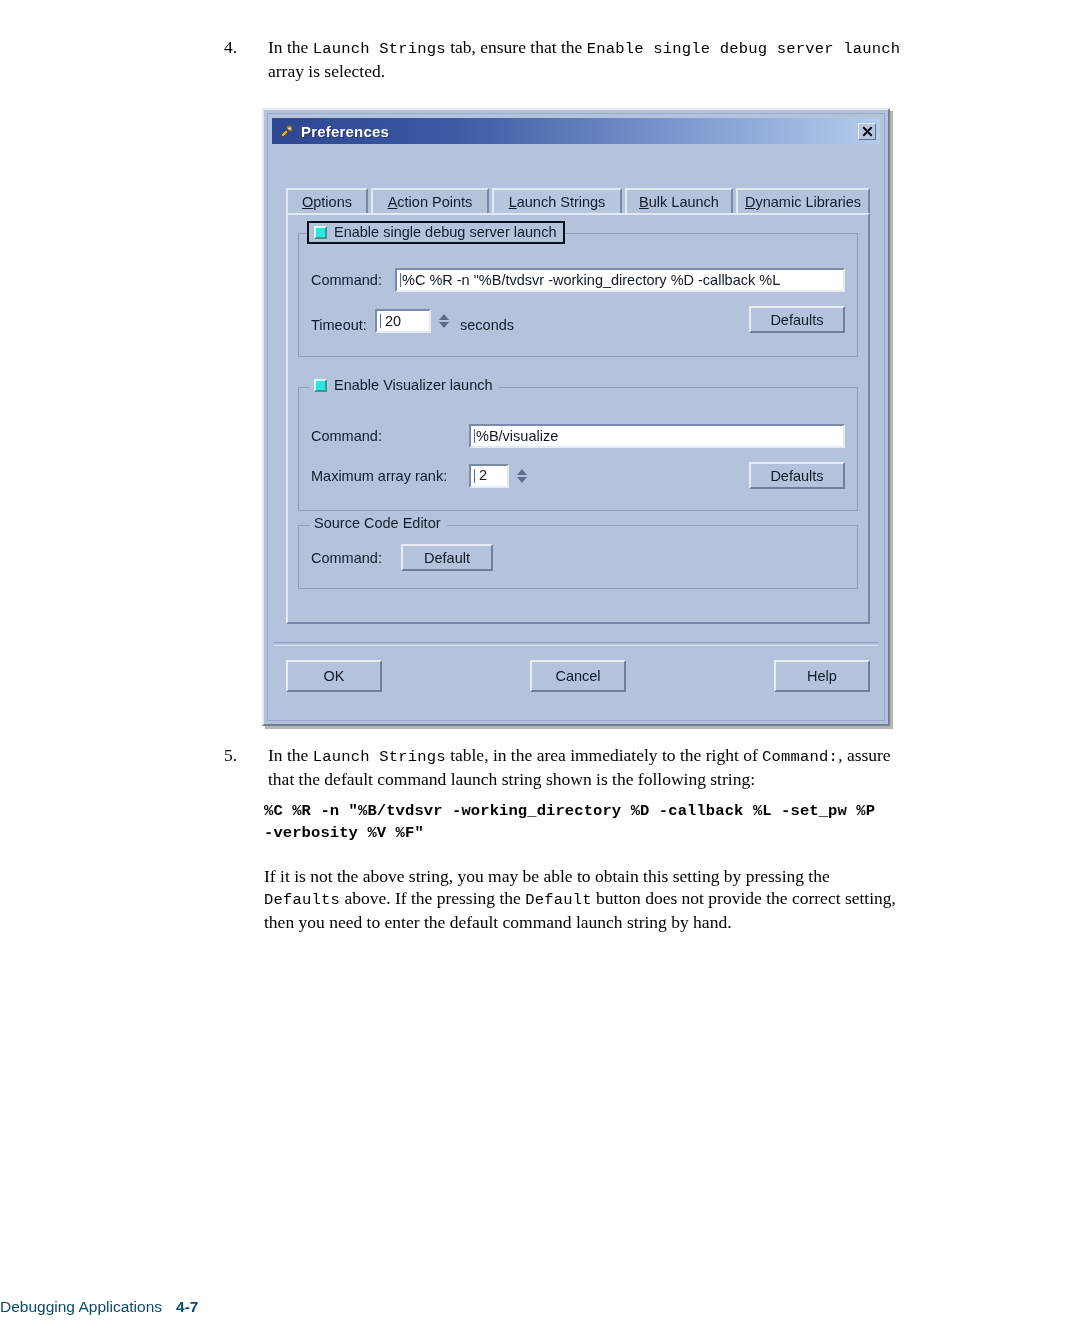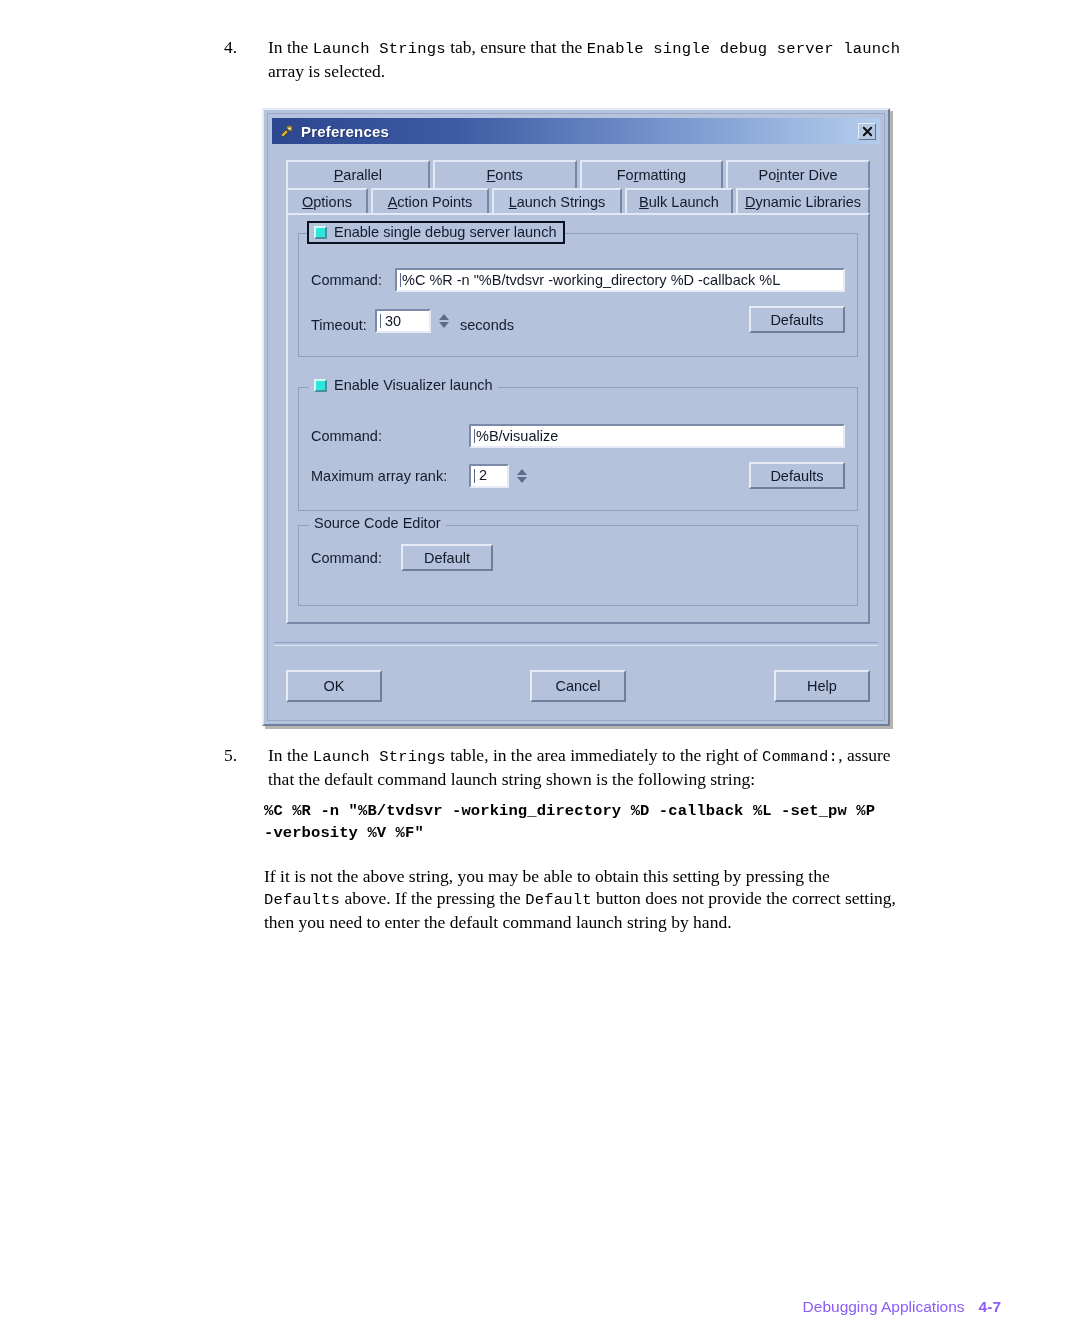--- a/index.html
+++ b/index.html
@@ -55,26 +55,26 @@
     left: 264px;
     width: 640px;
     font-size: 17.5px;
     line-height: 22px;
   }
 
   
   .footer {
     position: absolute;
     left: 0;
-    right: 79px;
+    right: 108px;
     bottom: 22px;
-    text-align: right;
+    text-align: left;
     font-family: "Liberation Sans", sans-serif;
     font-size: 15.5px;
-    color: #8b5cf6;
+    color: #0c4a6e;
   }
   .footer .pg {
     font-weight: bold;
     margin-left: 14px;
   }
 
   
   .dlg {
     position: absolute;
     left: 262px;
@@ -289,21 +289,21 @@
     height: 27px;
     cursor: default;
   }
 
   .btnbar {
     position: absolute;
     left: 18px; right: 14px;
     bottom: 18px;
     height: 52px;
     display: flex;
-    align-items: flex-end;
+    align-items: center;
   }
   .btnbar .btn { width: 96px; height: 32px; }
   .sep {
     position: absolute;
     left: 6px; right: 6px;
     bottom: 74px;
     height: 2px;
     border-top: 1px solid #8fa0bf;
     border-bottom: 1px solid #dfe6f2;
   }
@@ -332,34 +332,20 @@
           </svg>
         </span>
         <span class="title-text">Preferences</span>
         <span class="title-close">
           <svg viewBox="0 0 12 12" width="11" height="11" aria-hidden="true">
             <path d="M2 2 L10 10 M10 2 L2 10" stroke="#0d0d0d" stroke-width="2.2" stroke-linecap="round"></path>
           </svg>
         </span>
       </div>
 
-      <div class="tabrow row1">
-        <div class="tab" style="flex:1">
-            <span><u>P</u><span></span>arallel</span>
-          </div>
-        <div class="tab" style="flex:1">
-            <span><u>F</u>onts</span>
-          </div>
-        <div class="tab" style="flex:1">
-            <span>Fo<u>r</u>matting</span>
-          </div>
-        <div class="tab" style="flex:1; margin-right:0">
-            <span>Po<u>i</u>nter Dive</span>
-          </div>
-      </div>
 
       <div class="tabrow row2">
         <div class="tab" style="flex:0 0 82px">
             <span><u>O</u>ptions</span>
           </div>
         <div class="tab" style="flex:0 0 118px">
             <span><u>A</u>ction Points</span>
           </div>
         <div class="tab active" style="flex:0 0 130px; background:#b8c6e0;">
             <span><u>L</u>aunch Strings</span>
@@ -381,21 +367,21 @@
           </div>
 
           <div class="row" style="top:34px;">
             <span class="lbl" style="width:84px;">Command:</span>
             <span class="txt" style="flex:1;">%C %R -n "%B/tvdsvr -working_directory %D -callback %L</span>
           </div>
 
           <div class="row" style="top:72px;align-items:flex-end;">
             <span class="lbl" style="width:64px;">Timeout:</span>
             <span class="spin">
-              <span class="txt">30</span>
+              <span class="txt">20</span>
               <span class="arrows">
                   <i class="up"></i>
                   <i class="dn"></i>
                 </span>
             </span>
             <span class="lbl" style="margin-left:8px;">seconds</span>
             <span class="btn" style="width:96px; margin-left:auto;">Defaults</span>
           </div>
         </div>
 
@@ -416,21 +402,21 @@
               <span class="txt" style="width:40px;">2</span>
               <span class="arrows">
                   <i class="up"></i>
                   <i class="dn"></i>
                 </span>
             </span>
             <span class="btn" style="width:96px; margin-left:auto;">Defaults</span>
           </div>
         </div>
 
-        <div class="grp" style="top:310px; height:81px;">
+        <div class="grp" style="top:310px; height:64px;">
           <div class="grp-title">Source Code Editor</div>
           <div class="row" style="top:18px;">
             <span class="lbl" style="width:80px;">Command:</span>
             <span class="btn" style="width:92px; margin-left:10px;">Default</span>
           </div>
         </div>
 
       </div>
 
       <div class="sep"></div>

